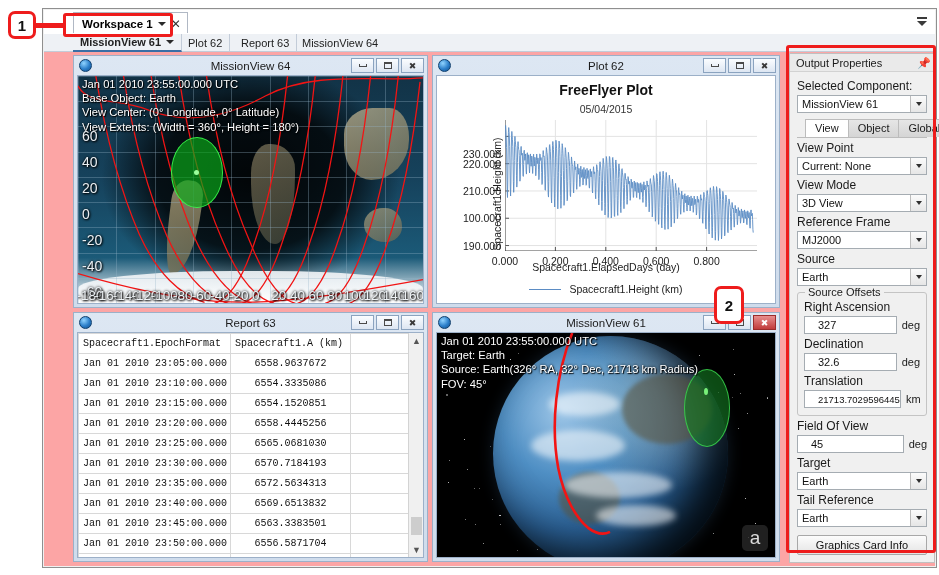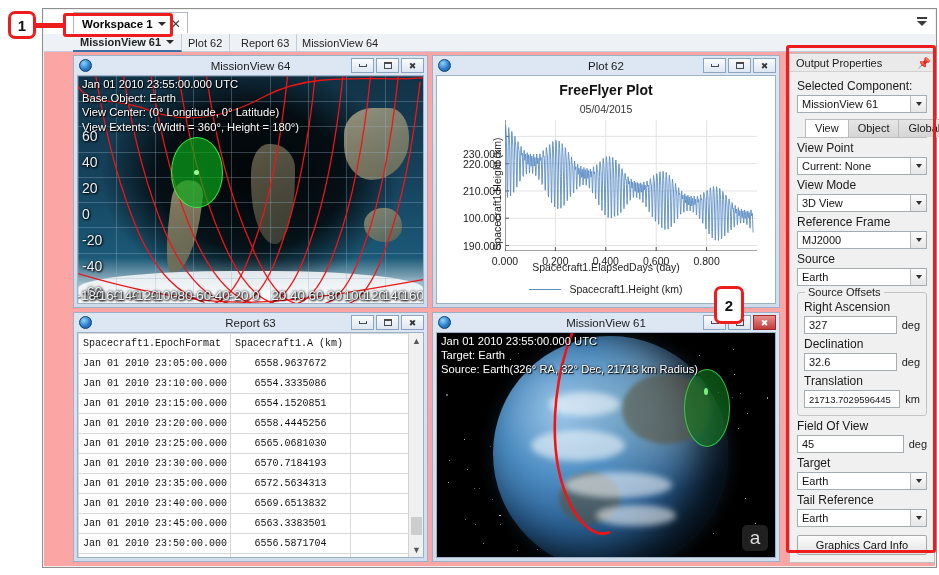--- a/index.html
+++ b/index.html
@@ -346,21 +346,21 @@
   }
   .combo .arrow i {
     width: 0; height: 0;
     border-left: 3.5px solid transparent;
     border-right: 3.5px solid transparent;
     border-top: 4px solid #2f2f2f;
     display: block;
   }
   .txtbox {
     height: 18px; background: #fff; border: 1px solid #a5acb2;
-    display: flex; align-items: center; padding-left: 4px;
+    display: flex; align-items: center; padding-left: 13px;
     font-size: 11px; color: #111;
   }
   .field-row { display: flex; align-items: center; gap: 5px; }
   .unit { font-size: 11px; color: #1a1a1a; }
   .tabs-row { display: flex; margin-top: 6px; padding-left: 8px; }
   .ptab {
     padding: 2px 9px 3px; font-size: 11px; color: #1a1a1a;
     border: 1px solid #bcbcbc; border-bottom: none;
     background: linear-gradient(#e6e6e6,#d5d5d5);
     margin-right: -1px;
@@ -791,20 +791,21 @@
             <svg style="position:absolute;inset:0;" viewBox="0 0 340 228" preserveAspectRatio="none">
               <path d="M136,0 C120,40 114,92 122,136 C128,166 140,186 152,196 C160,202 168,203 174,200" fill="none" stroke="#f21414" stroke-width="2.6"></path>
             </svg>
 
             <div class="wm">a</div>
 
             <div class="map-hdr">
               <div>Jan 01 2010 23:55:00.000 UTC</div>
               <div>Target: Earth</div>
               <div>Source: Earth(326° RA, 32° Dec, 21713 km Radius)</div>
+              <div>FOV: 45°</div>
             </div>
           </div>
         </div>
       </div>
 
       <div class="props" style="left:745px; top:43px; width:146px; height:510px;">
         <div class="props-hdr">
           <span>Output Properties</span>
           <span class="pin-icon">📌</span>
         </div>

